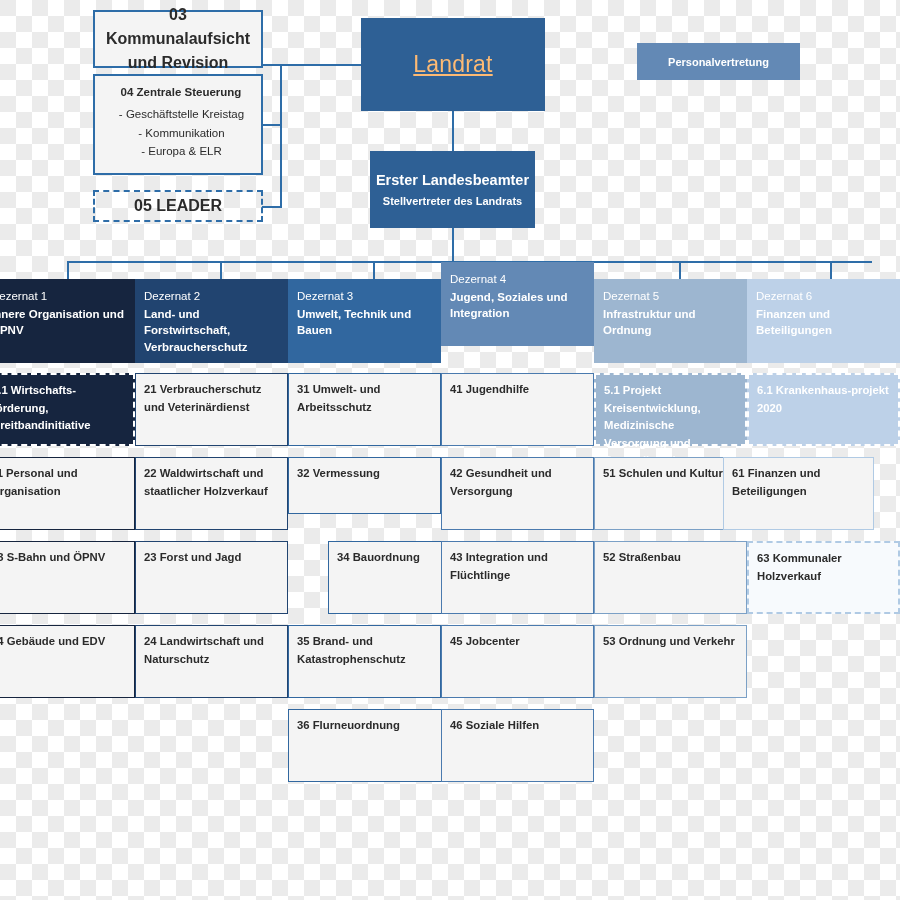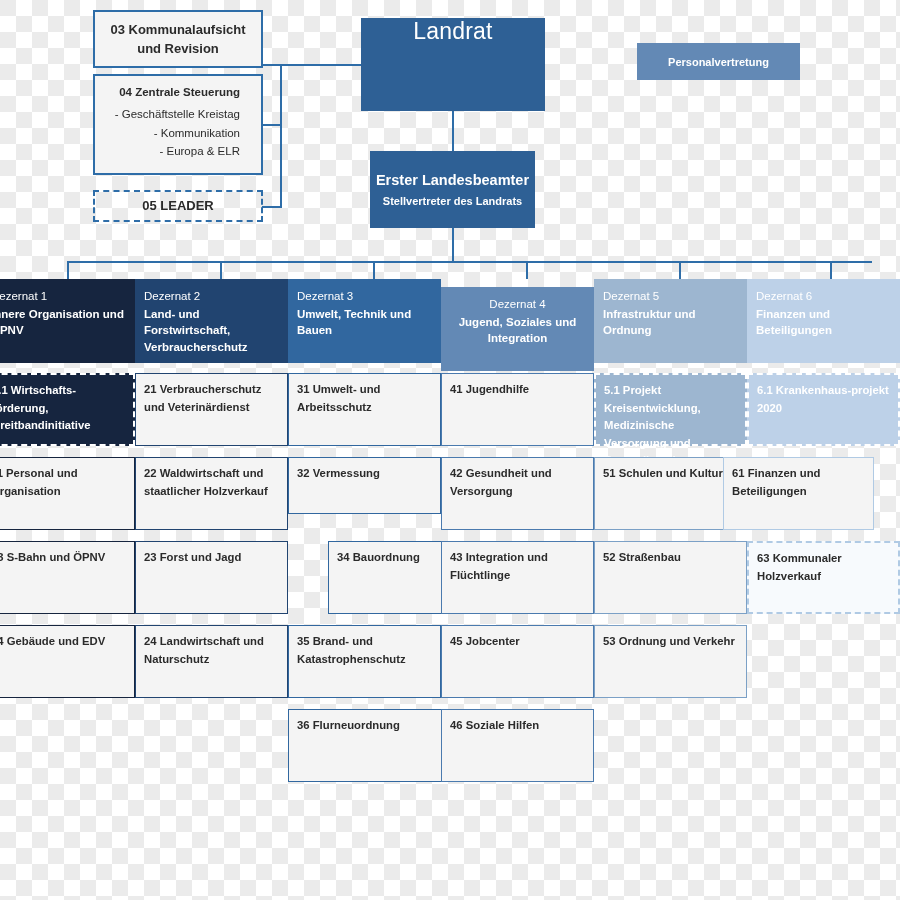--- a/index.html
+++ b/index.html
@@ -13,47 +13,48 @@
   #stage{position:relative;width:900px;height:900px;}
 
   
   .box{position:absolute;box-sizing:border-box;}
 
   .topbox{
     background:#f4f4f4;
     border:2px solid #2e6da8;
     color:#2b2b2b;
     font-weight:bold;
-    font-size:13px;
+    font-size:16px;
     line-height:1.5;
     display:flex;
     align-items:center;
     justify-content:center;
     text-align:center;
     padding:4px 8px;
   }
   .topbox.dashed{border-style:dashed;border-width:2px;background:transparent;}
 
   .zentrale{
     background:#f4f4f4;
     border:2px solid #2e6da8;
     color:#2b2b2b;
     font-size:11.5px;
-    padding:10px 21px 6px 6px;
-    display:flex;flex-direction:column;align-items:flex-end;
+    padding:10px 0 6px 6px;
+    display:flex;flex-direction:column;align-items:center;
   }
   .zentrale .ztitle{font-weight:bold;text-align:center;margin-bottom:7px;font-size:11.5px;}
   .zentrale .zitem{font-weight:normal;text-align:left;line-height:1.62;font-size:11.5px;padding-left:1px;}
 
   .landrat{
     background:#2e6095;
-    color:#ffffff;
-    display:flex;justify-content:center;
+    color:#fdba74;
+    display:flex;align-items:center;justify-content:center;
     font-size:23px;
     letter-spacing:.2px;
+    text-decoration:underline;
   }
   .elb{
     background:#2e6095;
     color:#ffffff;
     display:flex;flex-direction:column;align-items:center;justify-content:center;
     text-align:center;
   }
   .elb .elb-title{font-weight:bold;font-size:14.5px;margin-bottom:7px;}
   .elb .elb-sub{font-size:11px;font-weight:bold;}
 
@@ -160,21 +161,21 @@
       <div class="unit" style="left: 135px; top: 625px; width: 153px; height: 73px; border-color: rgb(33, 68, 112);"><span>24 Landwirtschaft und Naturschutz</span></div>
       <div class="dezhead" style="left: 288px; top: 279px; width: 153px; height: 84px; background: rgb(49, 103, 159);">
         <span class="dnum">Dezernat 3</span>
         <span class="dname">Umwelt, Technik und Bauen</span>
       </div>
       <div class="unit" style="left: 288px; top: 373px; width: 153px; height: 73px; border-color: rgb(49, 103, 159);"><span>31 Umwelt- und Arbeitsschutz</span></div>
       <div class="unit" style="left: 288px; top: 457px; width: 153px; height: 57px; border-color: rgb(49, 103, 159);"><span>32 Vermessung</span></div>
       <div class="unit" style="left: 288px; top: 541px; width: 153px; height: 73px; border-color: rgb(49, 103, 159); margin-left: 40px;"><span>34 Bauordnung</span></div>
       <div class="unit" style="left: 288px; top: 625px; width: 153px; height: 73px; border-color: rgb(49, 103, 159);"><span>35 Brand- und Katastrophenschutz</span></div>
       <div class="unit" style="left: 288px; top: 709px; width: 174px; height: 73px; border-color: rgb(49, 103, 159);"><span>36 Flurneuordnung</span></div>
-      <div class="dezhead" style="left: 441px; top: 287px; width: 153px; height: 84px; background: rgb(99, 137, 181); text-align: center;">
+      <div class="dezhead" style="left: 441px; top: 262px; width: 153px; height: 84px; background: rgb(99, 137, 181);">
         <span class="dnum">Dezernat 4</span>
         <span class="dname">Jugend, Soziales und Integration</span>
       </div>
       <div class="unit" style="left: 441px; top: 373px; width: 153px; height: 73px; border-color: rgb(74, 122, 174);"><span>41 Jugendhilfe</span></div>
       <div class="unit" style="left: 441px; top: 457px; width: 153px; height: 73px; border-color: rgb(74, 122, 174);"><span>42 Gesundheit und Versorgung</span></div>
       <div class="unit" style="left: 441px; top: 541px; width: 153px; height: 73px; border-color: rgb(74, 122, 174);"><span>43 Integration und Flüchtlinge</span></div>
       <div class="unit" style="left: 441px; top: 625px; width: 153px; height: 73px; border-color: rgb(74, 122, 174);"><span>45 Jobcenter</span></div>
       <div class="unit" style="left: 441px; top: 709px; width: 153px; height: 73px; border-color: rgb(74, 122, 174);"><span>46 Soziale Hilfen</span></div>
       <div class="dezhead" style="left: 594px; top: 279px; width: 153px; height: 84px; background: rgb(157, 182, 208);">
         <span class="dnum">Dezernat 5</span>

